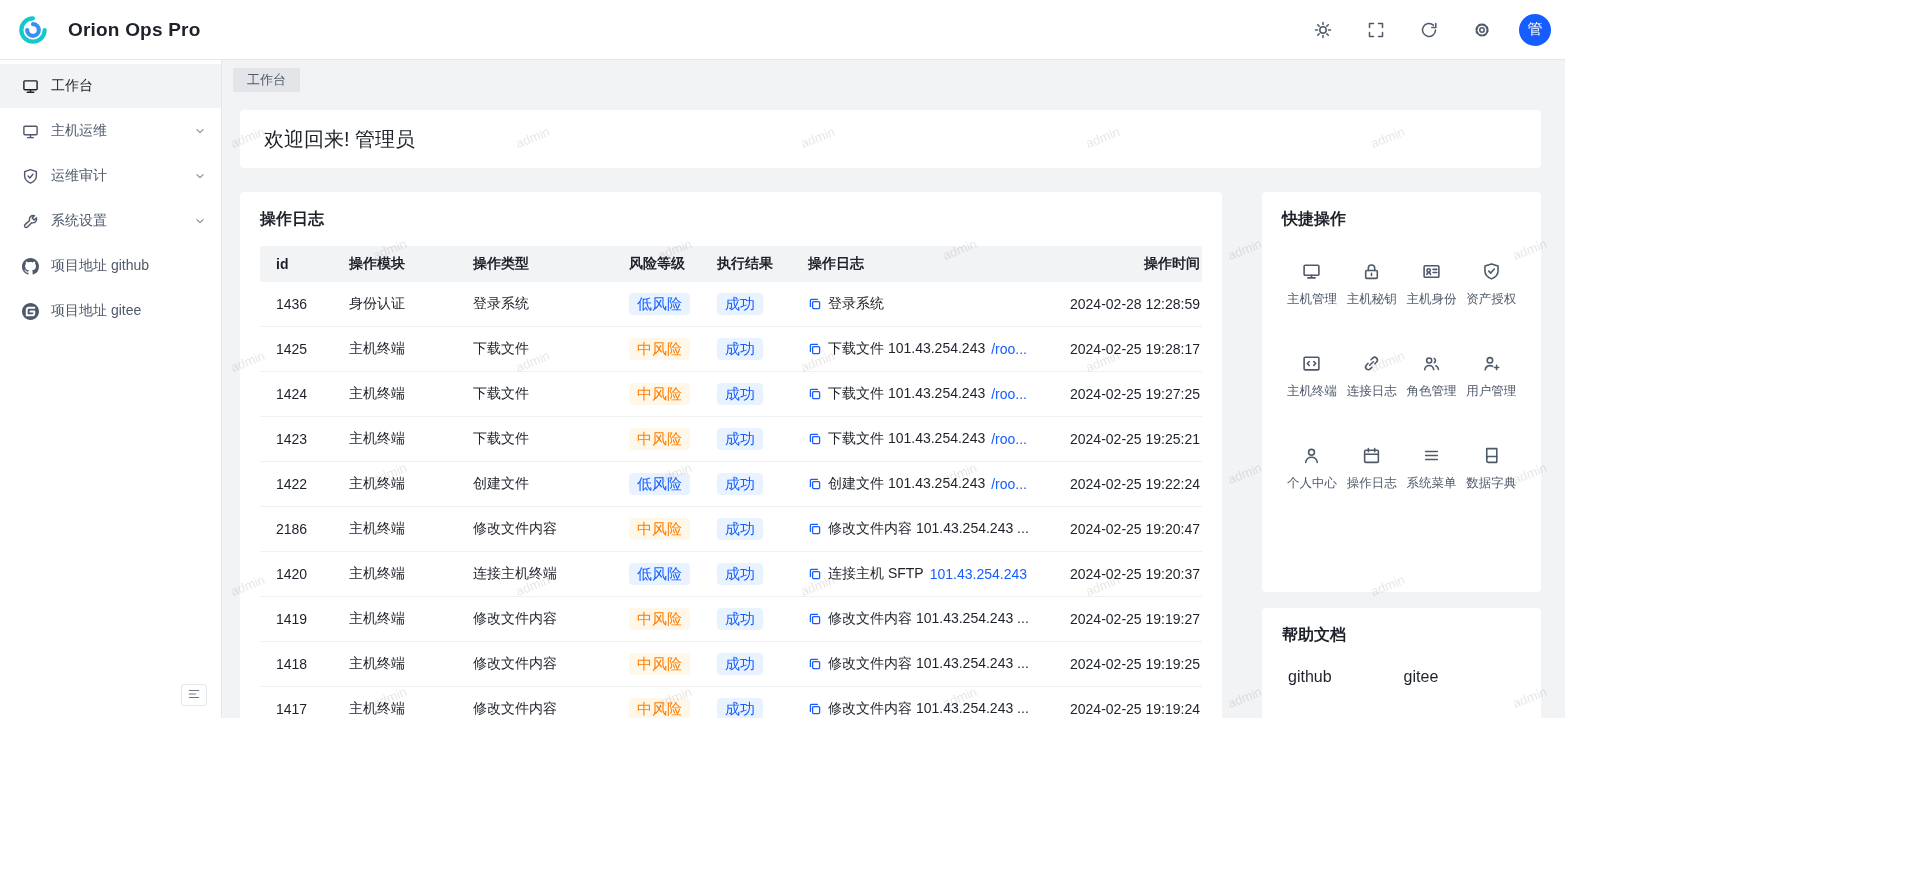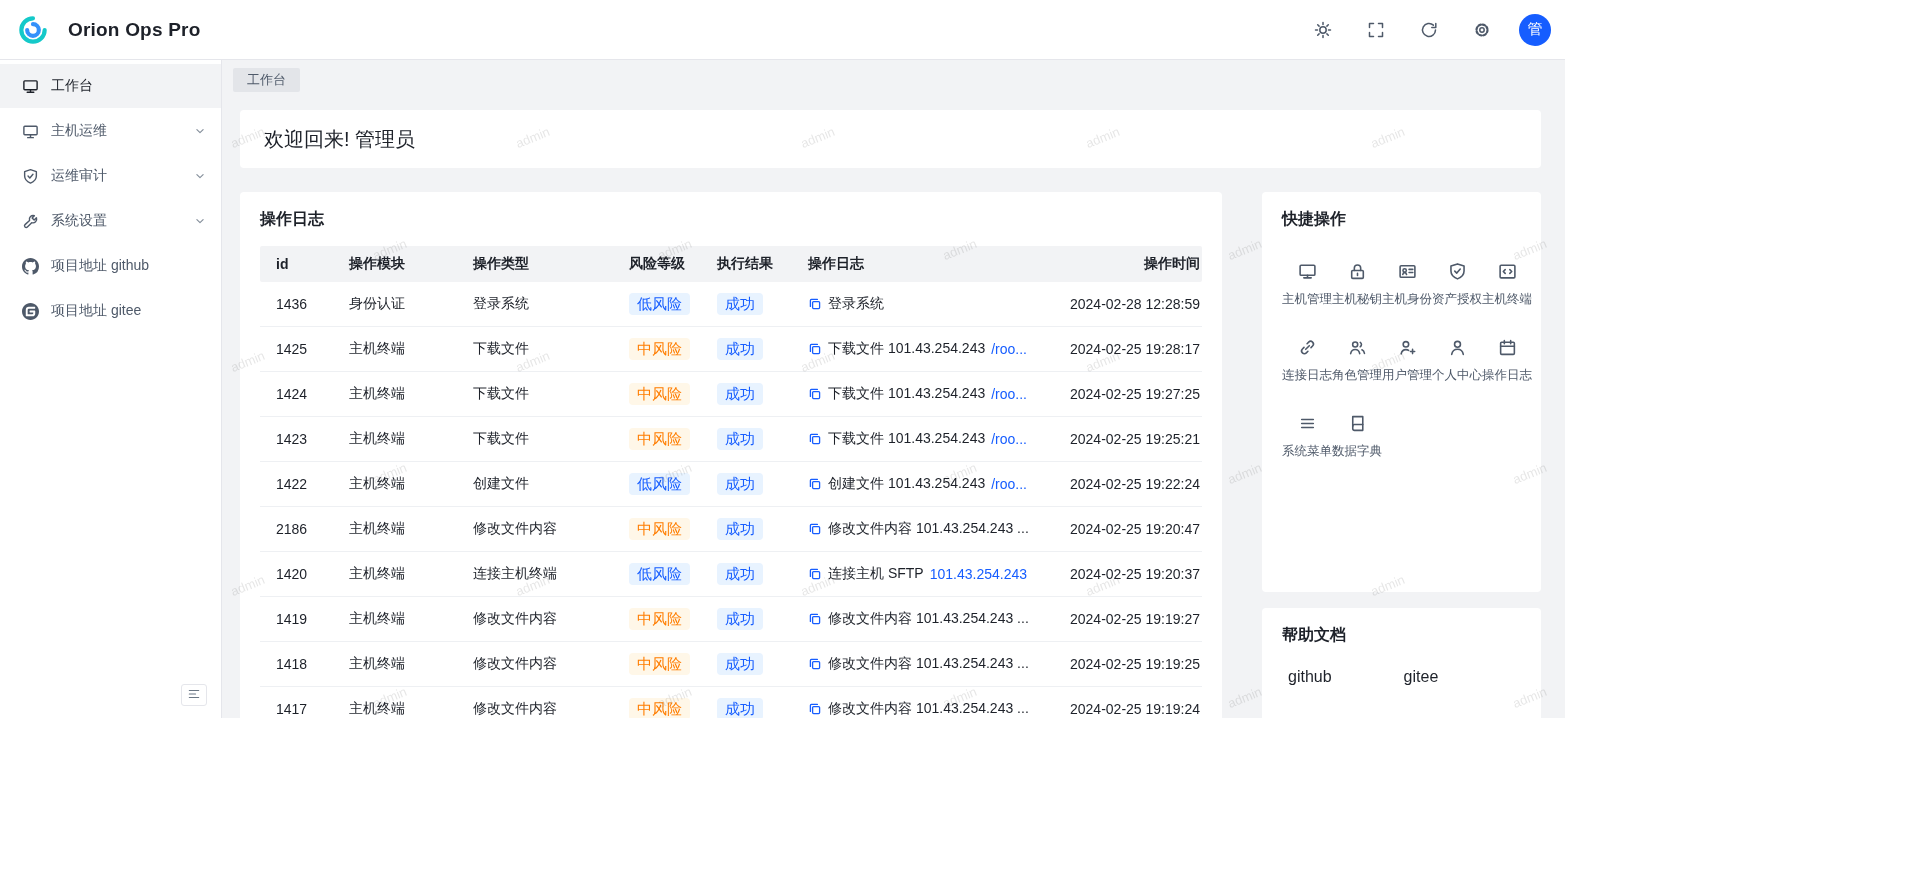--- a/index.html
+++ b/index.html
@@ -61,21 +61,21 @@
   .badge-medium { background:var(--risk-medium-bg,#fff7e8); color:var(--risk-medium-text,#ff7d00); }
   .td-log { display:flex; align-items:center; gap:6px; }
   .copy-icon { color:var(--primary,#165dff); flex:0 0 auto; display:flex; cursor:pointer; }
   .copy-icon svg { width:14px; height:14px; display:block; }
   .log-text { overflow:hidden; text-overflow:ellipsis; }
   .log-link { color:var(--primary,#165dff); cursor:pointer; flex:0 0 auto; text-decoration:none; }
 
   
   .right-col { width:279px; flex:0 0 auto; }
   .qa-card { background:#fff; border-radius:4px; padding:16px 20px; height:400px; box-sizing:border-box; }
-  .qa-grid { margin-top:32px; display:grid; grid-template-columns:repeat(5,1fr); row-gap:30px; }
+  .qa-grid { margin-top:32px; display:grid; grid-template-columns:repeat(4,1fr); row-gap:46px; }
   .qa-item { display:flex; flex-direction:column; align-items:center; gap:10px; cursor:pointer; color:#4e5969; }
   .qa-item .icon svg { width:19px; height:19px; display:block; }
   .qa-label { font-size:12.5px; color:#4e5969; white-space:nowrap; }
   .help-card { margin-top:16px; background:#fff; border-radius:4px; padding:16px 20px; height:150px; box-sizing:border-box; }
   .help-links { margin-top:22px; display:flex; gap:72px; padding-left:6px; }
   .help-link { font-size:16px; color:#1d2129; cursor:pointer; text-decoration:none; }
 
   
   .watermark-layer { position:absolute; inset:0; pointer-events:none; z-index:40; overflow:hidden; }
   .wm { position:absolute; font-size:13px; color:rgba(0,0,0,0.10); transform:rotate(-22deg); white-space:nowrap; }

